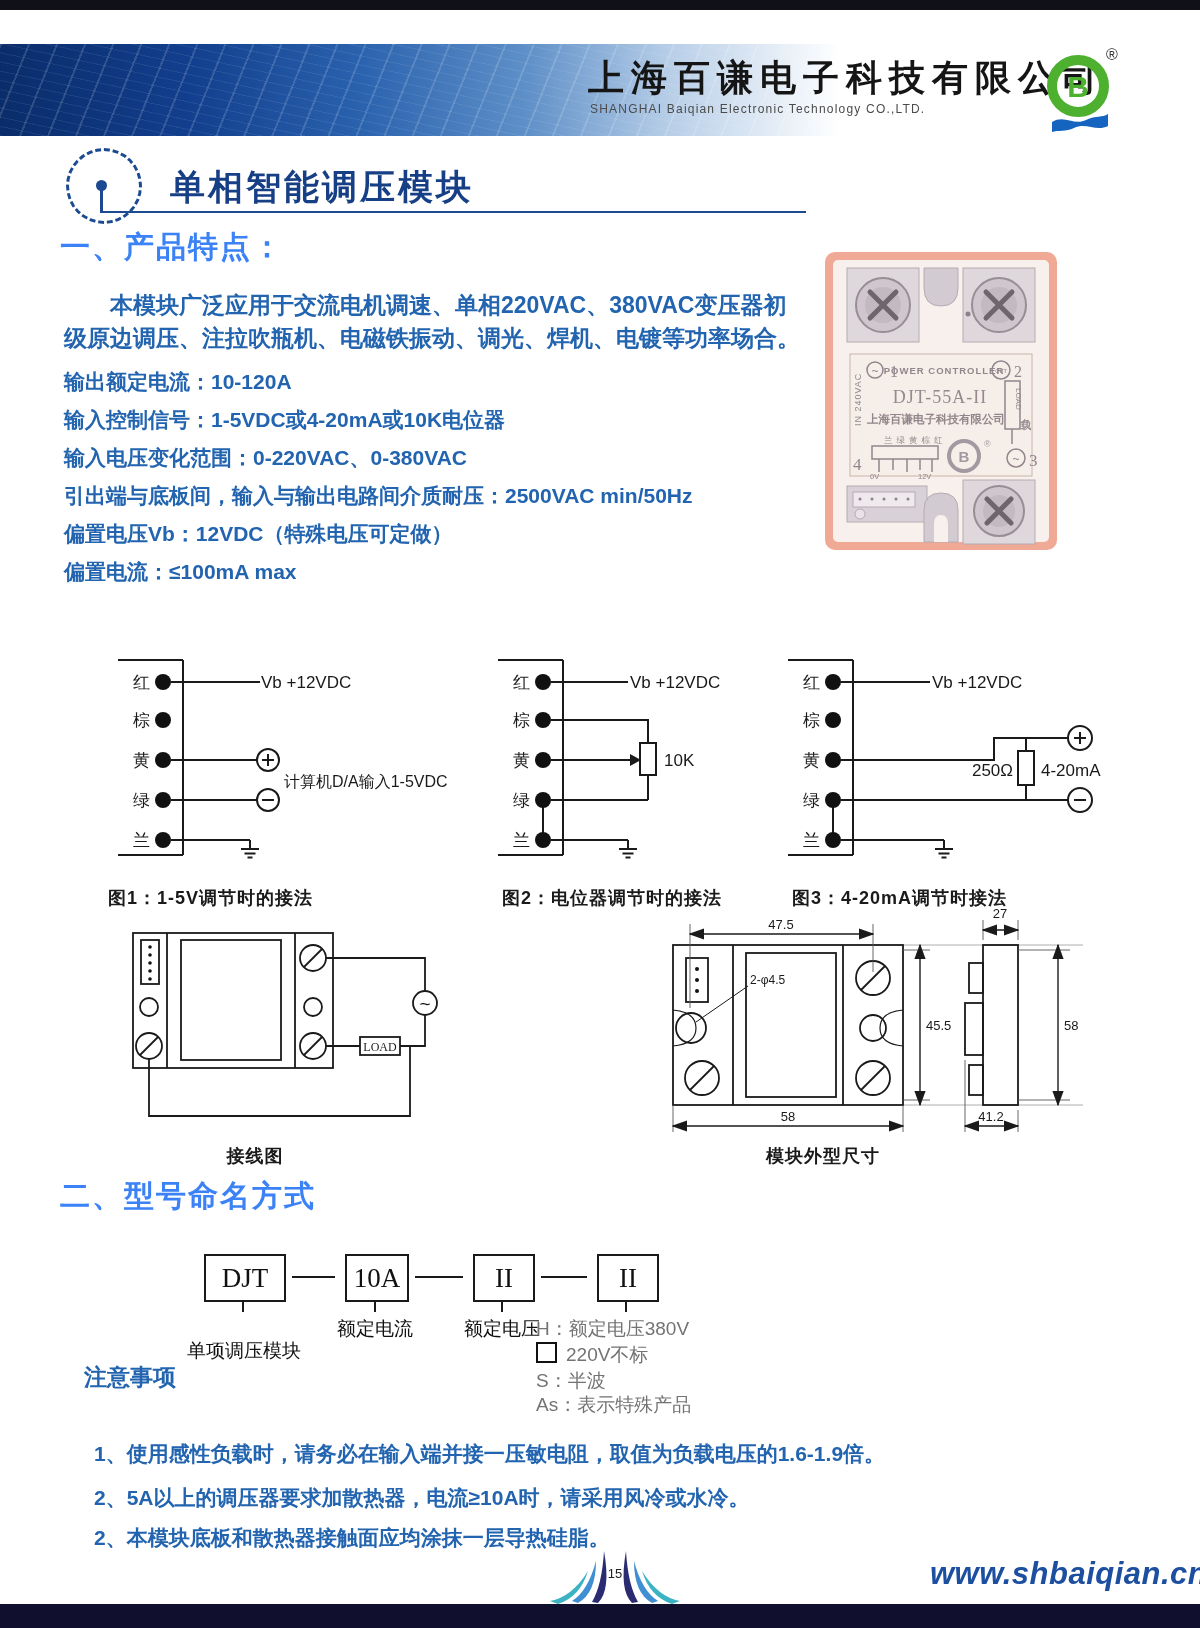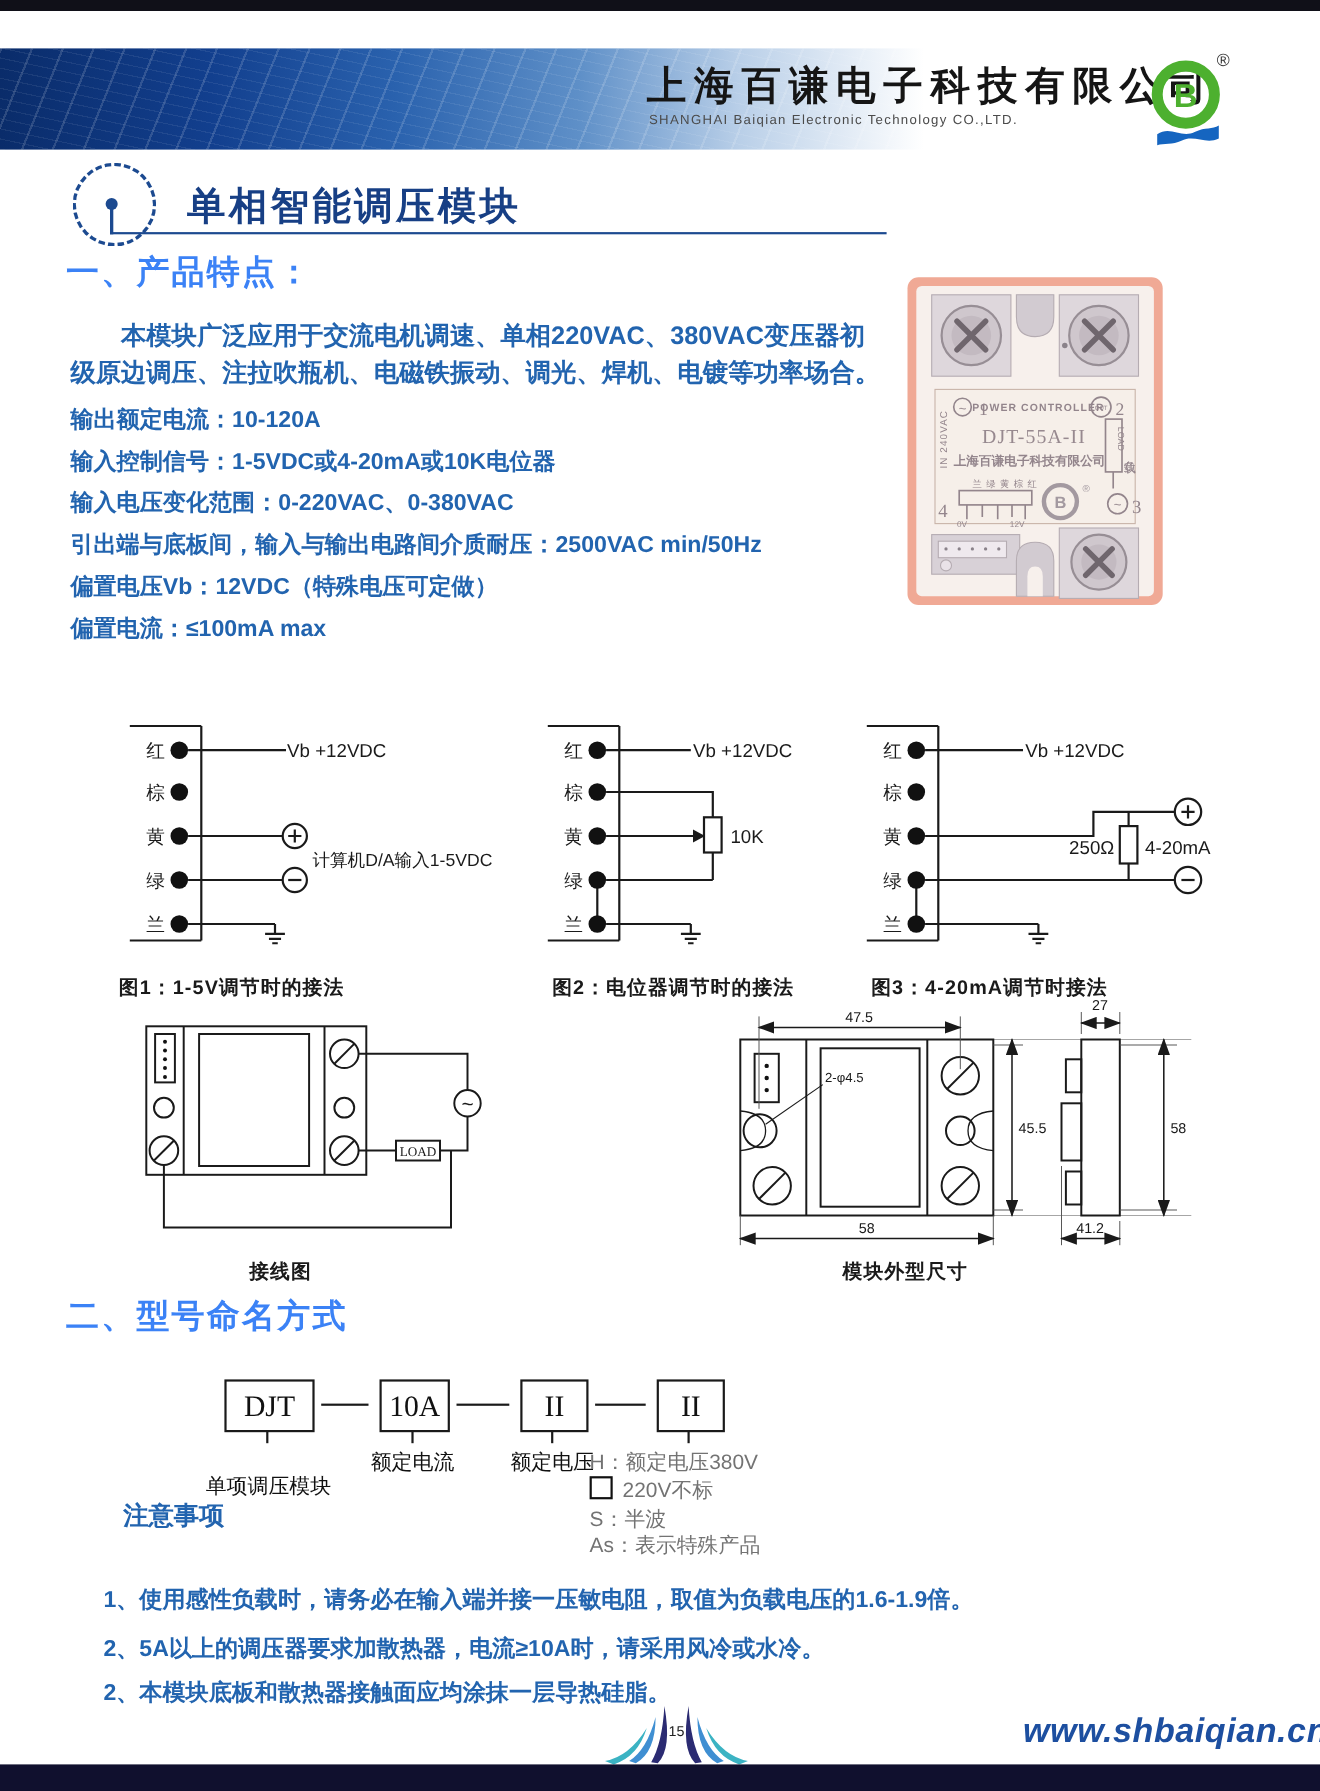--- a/index.html
+++ b/index.html
@@ -40,21 +40,21 @@
 
   
   .nbox{border:2px solid #1a1a1a;background:#fff;text-align:center;
         font-family:"Liberation Serif",serif;font-size:27px;line-height:44px;color:#111;}
   .nline{background:#1a1a1a;height:2px;}
   .ntick{background:#1a1a1a;width:2px;height:12px;}
   .nlabel{font-size:19px;color:#111;text-align:center;font-weight:500;}
   .legend-line{font-size:19px;color:#737373;font-weight:500;white-space:nowrap;}
   .sq{display:inline-block;width:17px;height:17px;border:2px solid #111;vertical-align:-2px;margin-right:9px;}
 
-  .notes-title{left:84px;top:1362px;font-size:23px;font-weight:bold;margin-left:28px;}
+  .notes-title{left:84px;top:1362px;font-size:23px;font-weight:bold;}
   .note{left:94px;width:1080px;font-size:21px;font-weight:bold;white-space:nowrap;}
 
   .site-url{left:930px;top:1556px;width:262px;text-align:right;font-size:31px;font-weight:bold;
             font-style:italic;color:#1d4fa0;letter-spacing:0.5px;}
   .bottom-bar{left:0;top:1604px;width:1200px;height:24px;background:#10102e;}
 
   svg text{font-family:"Liberation Sans",sans-serif;}
   .serifT{font-family:"Liberation Serif",serif;}
 </style>
 </head>

